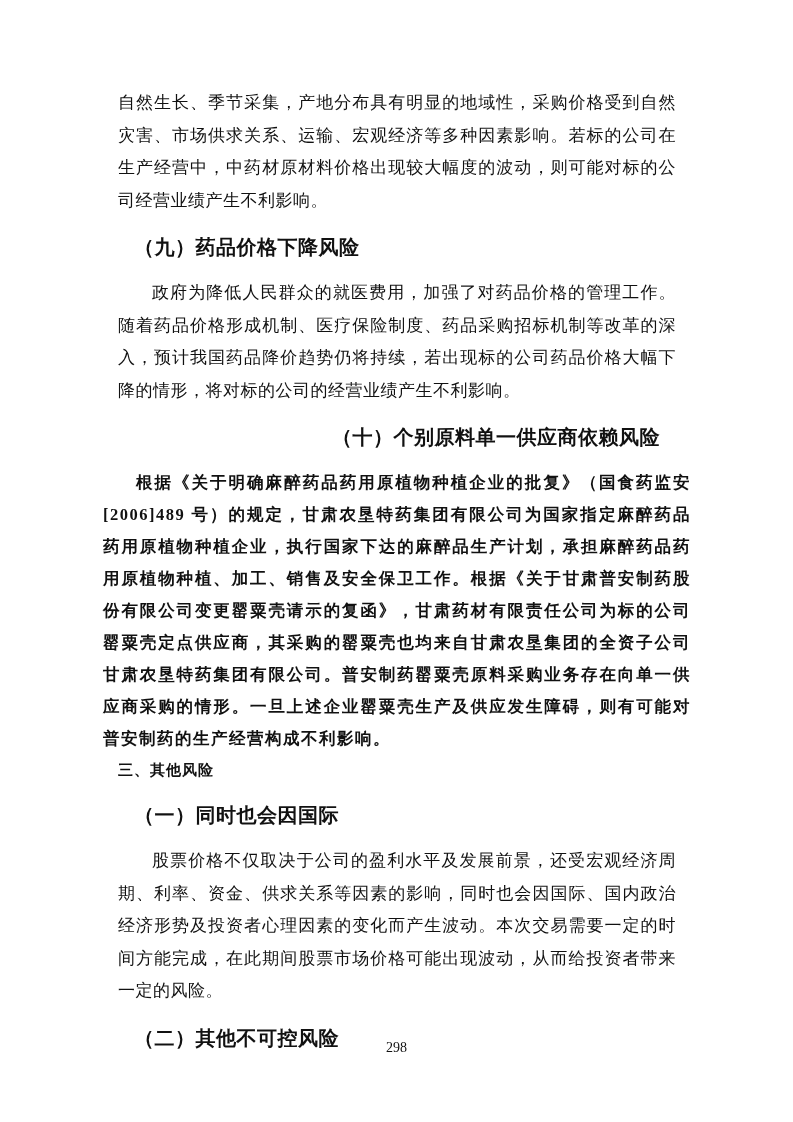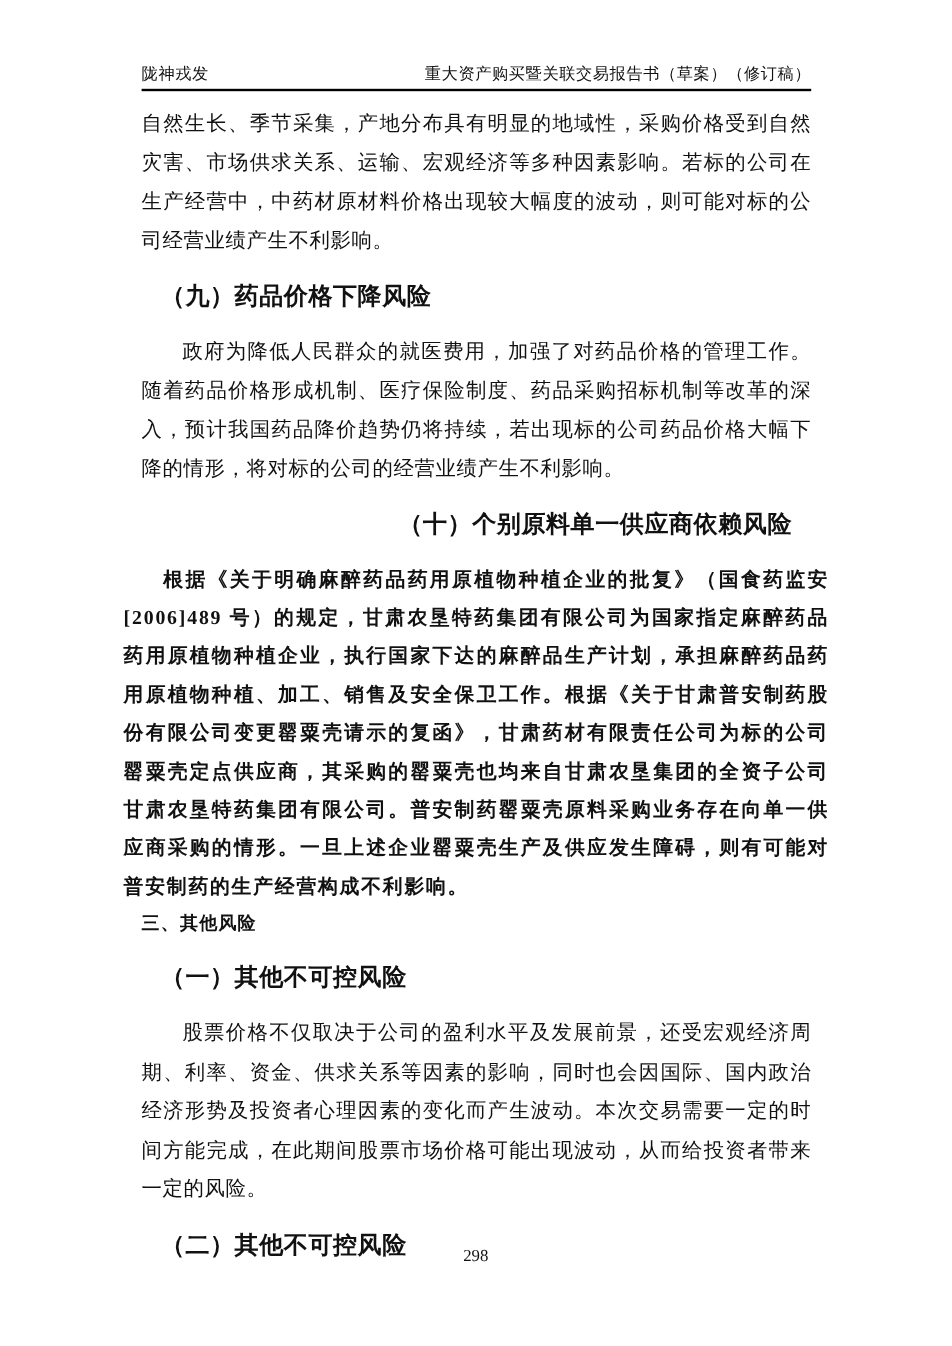--- a/index.html
+++ b/index.html
@@ -92,40 +92,36 @@
     top: 1040px;
     text-align: center;
     font-size: 14px;
   }
 </style>
 </head>
 <body>
 
 <div class="page">
 
-  <div class="doc-header">
-    <span>陇神戎发</span>
-    <span>重大资产购买暨关联交易报告书（草案）（修订稿）</span>
-  </div>
 
   <div class="doc-body">
 
     <p class="body-para first">自然生长、季节采集，产地分布具有明显的地域性，采购价格受到自然灾害、市场供求关系、运输、宏观经济等多种因素影响。若标的公司在生产经营中，中药材原材料价格出现较大幅度的波动，则可能对标的公司经营业绩产生不利影响。</p>
 
     <h3 class="sub-heading mt-h9">（九）药品价格下降风险</h3>
 
     <p class="body-para indent mt-p9">政府为降低人民群众的就医费用，加强了对药品价格的管理工作。随着药品价格形成机制、医疗保险制度、药品采购招标机制等改革的深入，预计我国药品降价趋势仍将持续，若出现标的公司药品价格大幅下降的情形，将对标的公司的经营业绩产生不利影响。</p>
 
     <h3 class="sub-heading mt-h10">（十）个别原料单一供应商依赖风险</h3>
 
     <p class="kaiti-para">根据《关于明确麻醉药品药用原植物种植企业的批复》（国食药监安[2006]489 号）的规定，甘肃农垦特药集团有限公司为国家指定麻醉药品药用原植物种植企业，执行国家下达的麻醉品生产计划，承担麻醉药品药用原植物种植、加工、销售及安全保卫工作。根据《关于甘肃普安制药股份有限公司变更罂粟壳请示的复函》，甘肃药材有限责任公司为标的公司罂粟壳定点供应商，其采购的罂粟壳也均来自甘肃农垦集团的全资子公司甘肃农垦特药集团有限公司。普安制药罂粟壳原料采购业务存在向单一供应商采购的情形。一旦上述企业罂粟壳生产及供应发生障碍，则有可能对普安制药的生产经营构成不利影响。</p>
 
     <h2 class="main-heading mt-h3">三、其他风险</h2>
 
-    <h3 class="sub-heading mt-h31">（一）其他不可控风险</h3>
+    <h3 class="sub-heading mt-h31">（一）同时也会因国际</h3>
 
     <p class="body-para indent mt-p31">股票价格不仅取决于公司的盈利水平及发展前景，还受宏观经济周期、利率、资金、供求关系等因素的影响，同时也会因国际、国内政治经济形势及投资者心理因素的变化而产生波动。本次交易需要一定的时间方能完成，在此期间股票市场价格可能出现波动，从而给投资者带来一定的风险。</p>
 
     <h3 class="sub-heading mt-h32">（二）其他不可控风险</h3>
 
   </div>
 
   <div class="page-number">298</div>
 
 </div>

